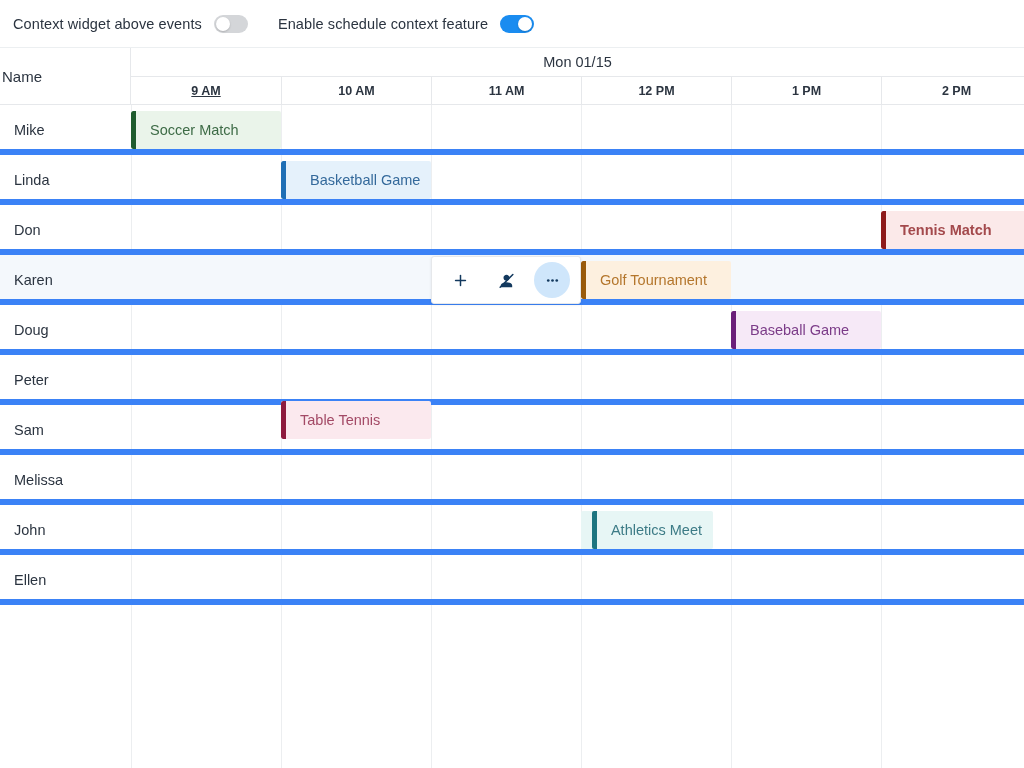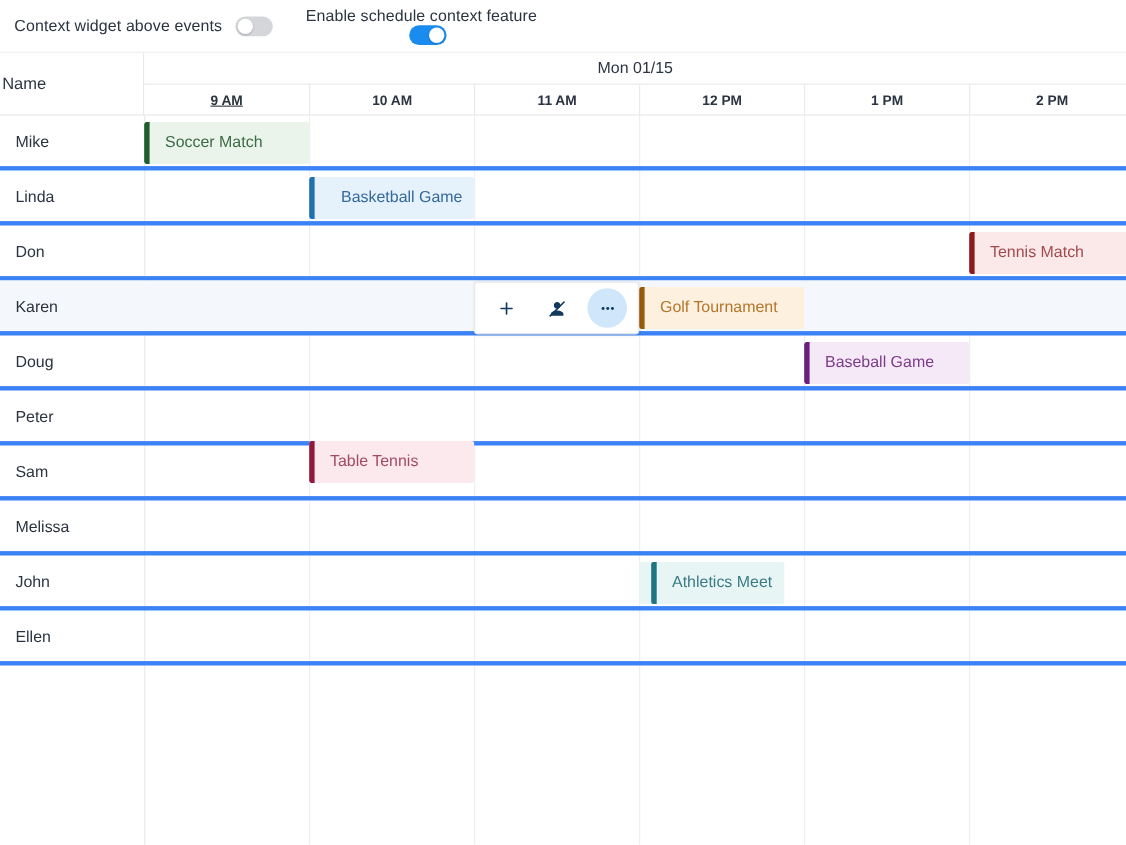--- a/index.html
+++ b/index.html
@@ -25,21 +25,21 @@
     align-items: center;
     box-sizing: border-box;
     padding-left: 13px;
     border-bottom: 1px solid #eceff1;
     background: #fff;
   }
   .toggle-group {
     display: flex;
     align-items: center;
   }
-  .toggle-group + .toggle-group { margin-left: 30px; flex-direction: column; }
+  .toggle-group + .toggle-group { margin-left: 30px; }
   .toggle-label {
     font-size: 14.5px;
     color: #2b3440;
     letter-spacing: .1px;
   }
   .switch {
     position: relative;
     width: 34px;
     height: 18px;
     border-radius: 9px;
@@ -139,21 +139,21 @@
     height: 663px;
     background: #eceef0;
   }
   .vline.name-sep { background: #e6e8eb; }
   .row {
     position: absolute;
     left: 0;
     width: 1024px;
     height: 50px;
     box-sizing: border-box;
-    border-bottom: 4px solid #3b82f6;
+    border-bottom: 6px solid #3b82f6;
     padding-left: 14px;
   }
   .row.highlight { background: #f4f8fc; }
   .row-name {
     position: absolute;
     left: 0; top: 0;
     width: 131px; height: 49px;
     display: flex;
     align-items: center;
     padding-left: 14px;
@@ -347,21 +347,21 @@
       <div class="event" style="left: 131px; top: 6px; width: 150px; background: rgb(234, 244, 234);">
         <div class="accent" style="background: rgb(31, 92, 46);"></div>
         <div class="evt-label" style="color: rgb(61, 107, 70);">Soccer Match</div>
       </div>
       <div class="event" style="left: 281px; top: 56px; width: 150px; background: rgb(229, 241, 251);">
         <div class="accent" style="background: rgb(31, 111, 181);"></div>
         <div class="evt-label" style="color: rgb(52, 105, 155); padding-left: 24px;">Basketball Game</div>
       </div>
       <div class="event" style="left: 881px; top: 106px; width: 150px; background: rgb(251, 233, 233);">
         <div class="accent" style="background: rgb(142, 27, 27);"></div>
-        <div class="evt-label" style="color: rgb(163, 73, 76);">Tennis Match</div>
+        <div class="evt-label" style="color: rgb(163, 73, 76); font-weight: bold;">Tennis Match</div>
       </div>
       <div class="event" style="left: 581px; top: 156px; width: 150px; background: rgb(253, 240, 223);">
         <div class="accent" style="background: rgb(154, 90, 10);"></div>
         <div class="evt-label" style="color: rgb(180, 118, 44);">Golf Tournament</div>
       </div>
       <div class="event" style="left: 731px; top: 206px; width: 150px; background: rgb(246, 233, 247);">
         <div class="accent" style="background: rgb(107, 31, 122);"></div>
         <div class="evt-label" style="color: rgb(123, 59, 136);">Baseball Game</div>
       </div>
       <div class="event" style="left: 281px; top: 296px; width: 150px; background: rgb(251, 233, 238);">

